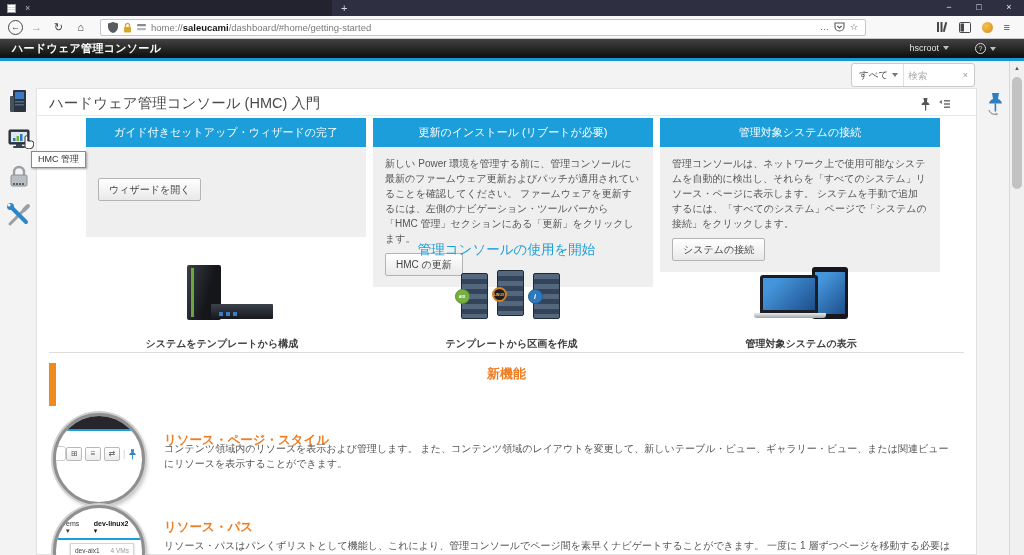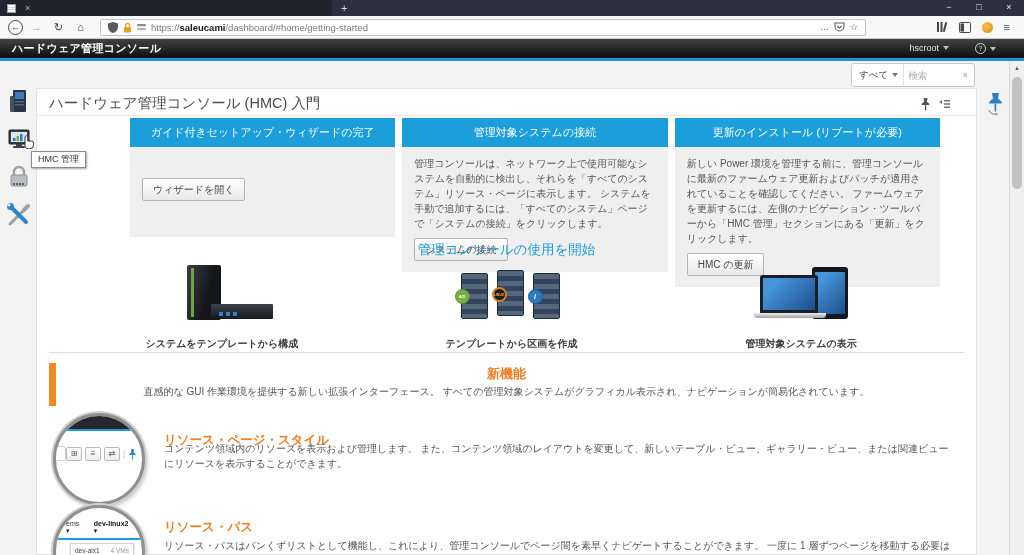--- a/index.html
+++ b/index.html
@@ -53,21 +53,21 @@
 
   .side-icon { position:absolute; left:6px; width:26px; height:26px; }
   .cursor-hand { position:absolute; left:21px; top:72px; z-index:6; }
   .tooltip { position:absolute; left:31px; top:90px; background:#fefefe; border:1px solid #8a8a8a; box-shadow:1px 1px 2px rgba(0,0,0,.35); font-size:9px; color:#333; padding:1px 6px; white-space:nowrap; z-index:5; }
 
   .main-card { position:absolute; left:36px; top:27px; width:941px; height:467px; background:#fff; border:1px solid #e2e2e2; }
   .page-title-row { position:absolute; top:0; left:0; right:0; height:27px; border-bottom:1px solid #e9e9e9; }
   .page-title { position:absolute; left:12px; top:5px; font-size:14.5px; color:#4a4a4a; }
   .title-pins { position:absolute; right:26px; top:9px; display:flex; gap:8px; align-items:center; }
 
-  .cards-row { position:absolute; left:49px; right:36px; top:29px; display:flex; gap:7px;margin-left:44px; }
+  .cards-row { position:absolute; left:49px; right:36px; top:29px; display:flex; gap:7px; }
   .info-card { flex:1; }
   .info-card-header { background:#1b9ed9; color:#fff; text-align:center; font-size:11px; padding:7px 4px; }
   .info-card-body { background:#efefef; padding:9px 12px 11px; font-size:10px; color:#555; line-height:1.5; min-height:90px; }
   .card-btn { display:inline-block; margin-top:7px; padding:3px 10px; background:linear-gradient(#fff,#e9e9e9); border:1px solid #b4b4b4; border-radius:2px; font-size:10px; color:#444; cursor:pointer; }
 
   .gs-heading { position:absolute; top:152px; left:0; right:0; text-align:center; color:#1b9ed9; font-size:13.5px; }
   .gs-row { position:absolute; top:176px; left:40px; right:30px; display:flex; }
   .gs-item { flex:1; display:flex; flex-direction:column; align-items:center; }
   .gs-art { height:60px; position:relative; width:130px; }
   .gs-caption { margin-top:12px; font-size:10px; font-weight:bold; color:#3d3d3d; }
@@ -152,21 +152,21 @@
         <path d="M5 0 L10 1.5 V5 C10 8 7.8 10.2 5 11 C2.2 10.2 0 8 0 5 V1.5 Z" fill="#5a5a5f"></path>
       </svg>
     <svg width="9" height="11" viewBox="0 0 9 11">
         <rect x="1" y="5" width="7" height="5.5" rx="1" fill="#dba525"></rect>
         <path d="M2.5 5 V3.4 a2 2 0 0 1 4 0 V5" fill="none" stroke="#dba525" stroke-width="1.4"></path>
       </svg>
     <svg width="9" height="9" viewBox="0 0 9 9">
         <rect x="0" y="1" width="9" height="2.2" rx="1" fill="#8a8a8f"></rect>
         <rect x="0" y="5" width="9" height="2.2" rx="1" fill="#b5b5ba"></rect>
       </svg>
-    <span class="url-text"><span>https://</span><span class="url-host">saleucami</span><span>/dashboard/#home/getting-started</span></span>
+    <span class="url-text"><span>home://</span><span class="url-host">saleucami</span><span>/dashboard/#home/getting-started</span></span>
     <span class="url-spacer"></span>
     <span class="url-side">…</span>
     <svg width="11" height="11" viewBox="0 0 11 11">
         <path d="M1 1 h9 a0 0 0 0 1 0 0 v3.5 a4.5 4.5 0 0 1 -9 0 Z" fill="none" stroke="#5a5a5f" stroke-width="1.1"></path>
         <path d="M3.3 4 L5.5 6 L7.7 4" fill="none" stroke="#5a5a5f" stroke-width="1.1"></path>
       </svg>
     <span class="url-side">☆</span>
   </div>
   <div class="right-icons">
     <svg width="12" height="12" viewBox="0 0 12 12">
@@ -271,31 +271,31 @@
 
     <div class="cards-row">
       <div class="info-card">
         <div class="info-card-header">ガイド付きセットアップ・ウィザードの完了</div>
         <div class="info-card-body">
           <br>
           <span class="card-btn">ウィザードを開く</span>
         </div>
       </div>
       <div class="info-card">
+        <div class="info-card-header">更新のインストール (リブートが必要)</div>
+        <div class="info-card-body">
+          <span>新しい Power 環境を管理する前に、管理コンソールに最新のファームウェア更新およびパッチが適用されていることを確認してください。 ファームウェアを更新するには、左側のナビゲーション・ツールバーから「HMC 管理」セクションにある「更新」をクリックします。</span><br>
+          <span class="card-btn">HMC の更新</span>
+        </div>
+      </div>
+      <div class="info-card">
         <div class="info-card-header">管理対象システムの接続</div>
         <div class="info-card-body">
           <span>管理コンソールは、ネットワーク上で使用可能なシステムを自動的に検出し、それらを「すべてのシステム」リソース・ページに表示します。 システムを手動で追加するには、「すべてのシステム」ページで「システムの接続」をクリックします。</span><br>
           <span class="card-btn">システムの接続</span>
-        </div>
-      </div>
-      <div class="info-card">
-        <div class="info-card-header">更新のインストール (リブートが必要)</div>
-        <div class="info-card-body">
-          <span>新しい Power 環境を管理する前に、管理コンソールに最新のファームウェア更新およびパッチが適用されていることを確認してください。 ファームウェアを更新するには、左側のナビゲーション・ツールバーから「HMC 管理」セクションにある「更新」をクリックします。</span><br>
-          <span class="card-btn">HMC の更新</span>
         </div>
       </div>
     </div>
 
     <div class="gs-heading">管理コンソールの使用を開始</div>
     <div class="gs-row">
       <div class="gs-item">
         <div class="gs-art">
           <div class="tower"></div>
           <div class="rack">
@@ -330,21 +330,20 @@
           </div>
         </div>
         <div class="gs-caption">管理対象システムの表示</div>
       </div>
     </div>
 
     <div class="divider"></div>
 
     <div class="wn-bar"></div>
     <div class="wn-title">新機能</div>
-    <div class="wn-sub">直感的な GUI 作業環境を提供する新しい拡張インターフェース。 すべての管理対象システムがグラフィカル表示され、ナビゲーションが簡易化されています。</div>
 
     <div class="magnifier mag1">
       <div class="m1-top"></div>
       <div class="m1-blue"></div>
       <div class="m1-stub"></div>
       <div class="m1-toolbar">
         <span class="m1-sep">|</span>
         <span class="m1-btn">⊞</span>
         <span class="m1-btn">≡</span>
         <span class="m1-btn">⇄</span>

